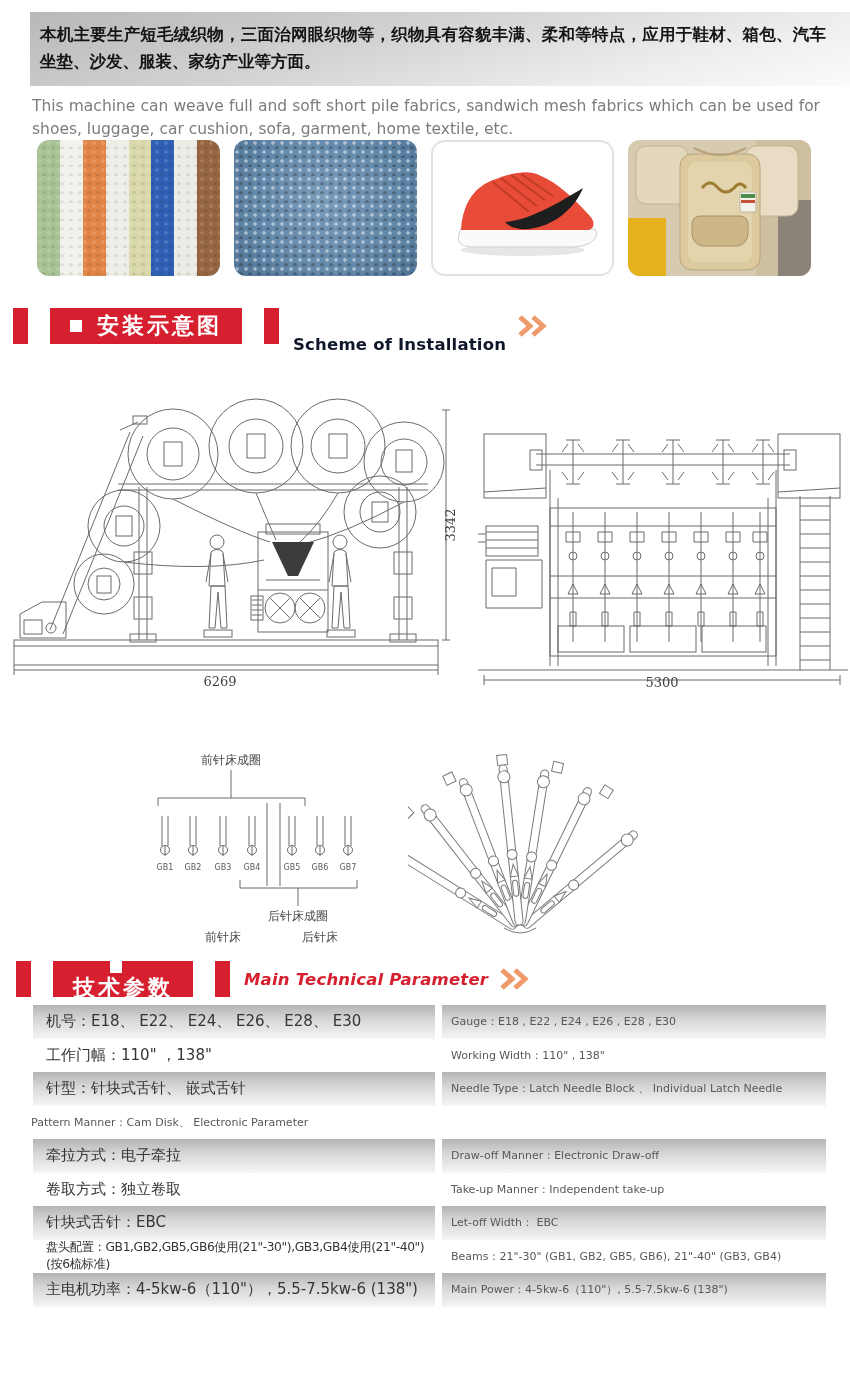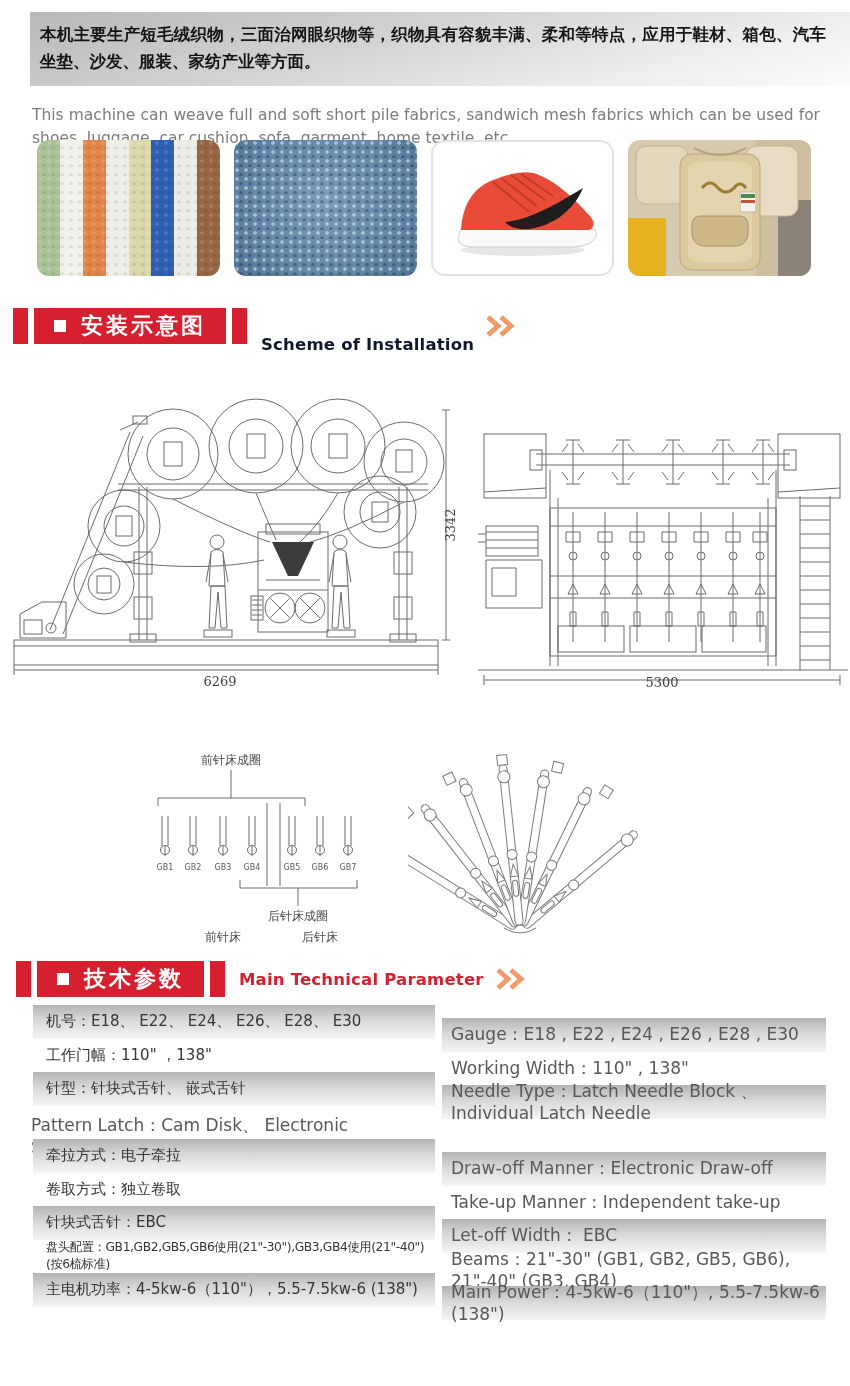--- a/index.html
+++ b/index.html
@@ -4,60 +4,60 @@
 <style>
   html,body{margin:0;padding:0;background:#fff;}
   .page{position:relative;width:850px;height:1386px;background:#fff;overflow:hidden;
         font-family:"DejaVu Sans","Liberation Sans",sans-serif;padding-left:29px;}
 
   
   .banner{position:absolute;left:30px;top:12px;width:820px;box-sizing:border-box;
           padding:9px 24px 11px 10px;
           background:linear-gradient(165deg,#b8b8b8 0%,#d2d2d2 40%,#ededed 75%,#fbfbfb 100%);
           color:#141414;font-size:16.5px;font-weight:bold;line-height:27px;text-align:justify;}
-  .intro{position:absolute;left:32px;top:104px;width:788px;color:#7c7c7c;
+  .intro{position:absolute;left:32px;top:95px;width:788px;color:#7c7c7c;
          font-size:15.5px;line-height:23px;text-align:justify;}
 
   
   .photos{position:absolute;left:37px;top:140px;display:flex;gap:14px;}
   .photo{width:183px;height:136px;border-radius:12px;overflow:hidden;position:relative;flex:none;}
   .stripes{display:flex;width:100%;height:100%;}
   .stripes div{flex:1;}
   .mesh-overlay{position:absolute;inset:0;
      background-image:radial-gradient(circle at 3px 3px,rgba(255,255,255,.45) 1.5px,transparent 2px),
                       radial-gradient(circle at 7px 8px,rgba(0,0,0,.25) 1.5px,transparent 2px);
      background-size:9px 9px;}
   .photo-mesh{background:radial-gradient(circle at 50% 45%,#7b9cba 0%,#6388aa 60%,#4f7394 100%);}
   .photo-shoe{background:#fff;border:2px solid #e2e2e2;box-sizing:border-box;border-radius:14px;}
   .photo-cushion{background:linear-gradient(120deg,#e9e2d2 0%,#d9cdb4 50%,#cbbf9f 100%);}
 
   
   .sec-header{position:absolute;display:flex;align-items:center;height:36px;}
   .red-bar{width:15px;height:36px;flex:none;}
-  .title-box{height:36px;display:flex;align-items:center;padding:0 20px;margin:0 6px;color:#fff;}
+  .title-box{height:36px;display:flex;align-items:center;padding:0 20px;margin:0 22px;color:#fff;}
   .sq-bullet{width:12px;height:12px;background:#fff;margin-right:15px;flex:none;}
   .title-cn{font-size:22px;font-weight:bold;letter-spacing:3px;}
   .en-label{font-weight:bold;font-size:16.5px;margin-left:14px;letter-spacing:.2px;}
   .chevrons{margin-left:10px;display:flex;}
 
   
   .draw{position:absolute;}
   .draw svg{display:block;}
   .tech-line{stroke:#6b6b6b;stroke-width:1;fill:none;}
   .tech-dark{fill:#3c3c3c;stroke:none;}
   .dim-text{font-size:13px;fill:#3f3f3f;font-family:"DejaVu Serif","Liberation Serif",serif;}
   .cn-small{font-size:12px;fill:#4a4a4a;}
   .gb-text{font-size:8px;fill:#5a5a5a;}
 
   
   .params{position:absolute;left:15px;top:1005px;width:850px;}
   .p-row{display:flex;height:33.5px;}
   .cell{display:flex;align-items:center;box-sizing:border-box;height:100%;}
   .cell-cn{width:402px;margin-left:18px;padding-left:13px;font-size:15px;color:#353535;font-weight:500;}
-  .cell-en{width:384px;margin-left:7px;padding-left:9px;font-size:17px;color:#585858;margin-top:13px;}
+  .cell-en{width:384px;margin-left:7px;padding-left:9px;font-size:11px;color:#585858;}
   .p-row.gray .cell{background:linear-gradient(180deg,#b4b4b4 0%,#d6d6d6 42%,#efefef 88%,#f6f6f6 100%);}
   .p-row-beams .cell-cn{font-size:12.3px;letter-spacing:-.4px;}
 </style>
 </head>
 <body>
 
 <div class="page">
 
   <div class="banner">本机主要生产短毛绒织物，三面治网眼织物等，织物具有容貌丰满、柔和等特点，应用于鞋材、箱包、汽车坐垫、沙发、服装、家纺产业等方面。</div>
 
@@ -375,26 +375,26 @@
             <path d="M-4,-54 L4,-54 L0,-66 Z"></path>
             <rect x="-2.5" y="-50" width="5" height="16" rx="2.5"></rect>
         </g>
         <path d="M96,176 q16,10 32,0" fill="none"></path>
       </g>
     </svg>
   </div>
 
   <div class="sec-header" style="left:16px;top:961px;">
     <div class="red-bar" style="background:#d6202f;"></div>
-    <div class="title-box" style="background:#d6202f;">
+    <div class="title-box" style="background:#d6202f;flex-direction:column;">
       <div class="sq-bullet"></div>
       <span class="title-cn">技术参数</span>
     </div>
     <div class="red-bar" style="background:#d6202f;"></div>
-    <span class="en-label" style="color:#d6202f;">Main Technical Parameter</span>
+    <span class="en-label" style="color:#d6202f;font-style:italic;">Main Technical Parameter</span>
     <span class="chevrons">
       <svg width="34" height="22" viewBox="0 0 34 22">
         <path d="M4,2 L14,11 L4,20" stroke="#ef9a6a" stroke-width="5" fill="none"></path>
         <path d="M17,2 L27,11 L17,20" stroke="#ef9a6a" stroke-width="5" fill="none"></path>
       </svg>
     </span>
   </div>
 
   <div class="params">
     <div class="p-row gray">
@@ -403,21 +403,21 @@
     </div>
     <div class="p-row">
       <div class="cell cell-cn">工作门幅：110" ，138"</div>
       <div class="cell cell-en">Working Width：110" , 138"</div>
     </div>
     <div class="p-row gray">
       <div class="cell cell-cn">针型：针块式舌针、 嵌式舌针</div>
       <div class="cell cell-en">Needle Type：Latch Needle Block 、 Individual Latch Needle</div>
     </div>
     <div class="p-row">
-      <div class="cell cell-en">Pattern Latch：Cam Disk、 Electronic Shogging</div>
+      <div class="cell cell-en">Pattern Manner：Cam Disk、 Electronic Parameter</div>
     </div>
     <div class="p-row gray">
       <div class="cell cell-cn">牵拉方式：电子牵拉</div>
       <div class="cell cell-en">Draw-off Manner：Electronic Draw-off</div>
     </div>
     <div class="p-row">
       <div class="cell cell-cn">卷取方式：独立卷取</div>
       <div class="cell cell-en">Take-up Manner：Independent take-up</div>
     </div>
     <div class="p-row gray">

